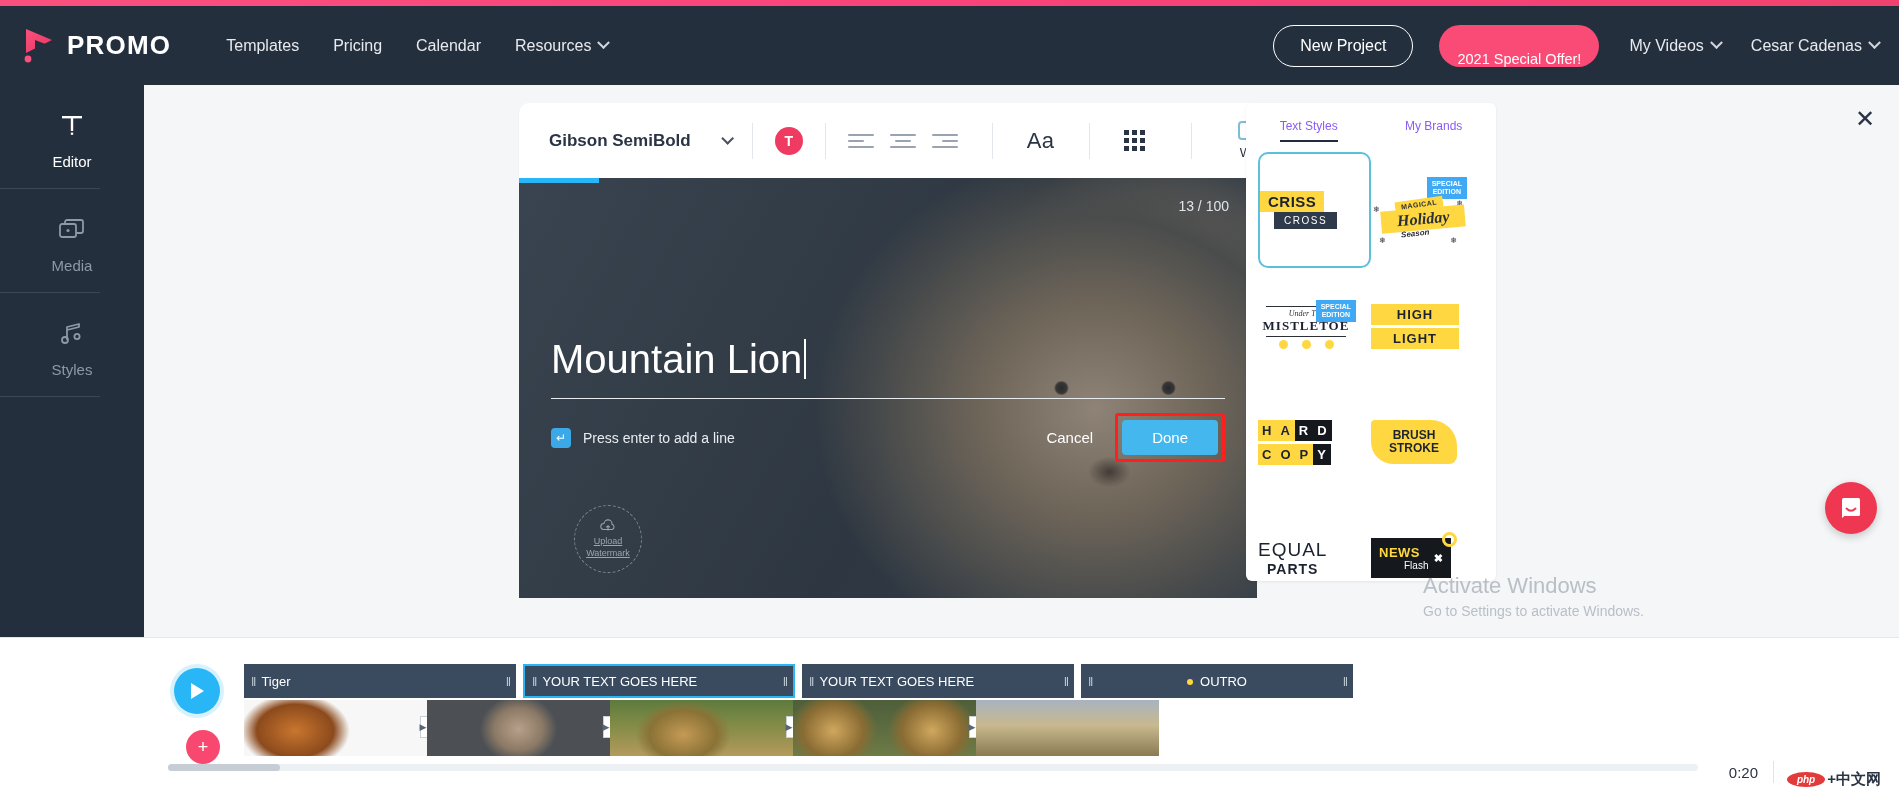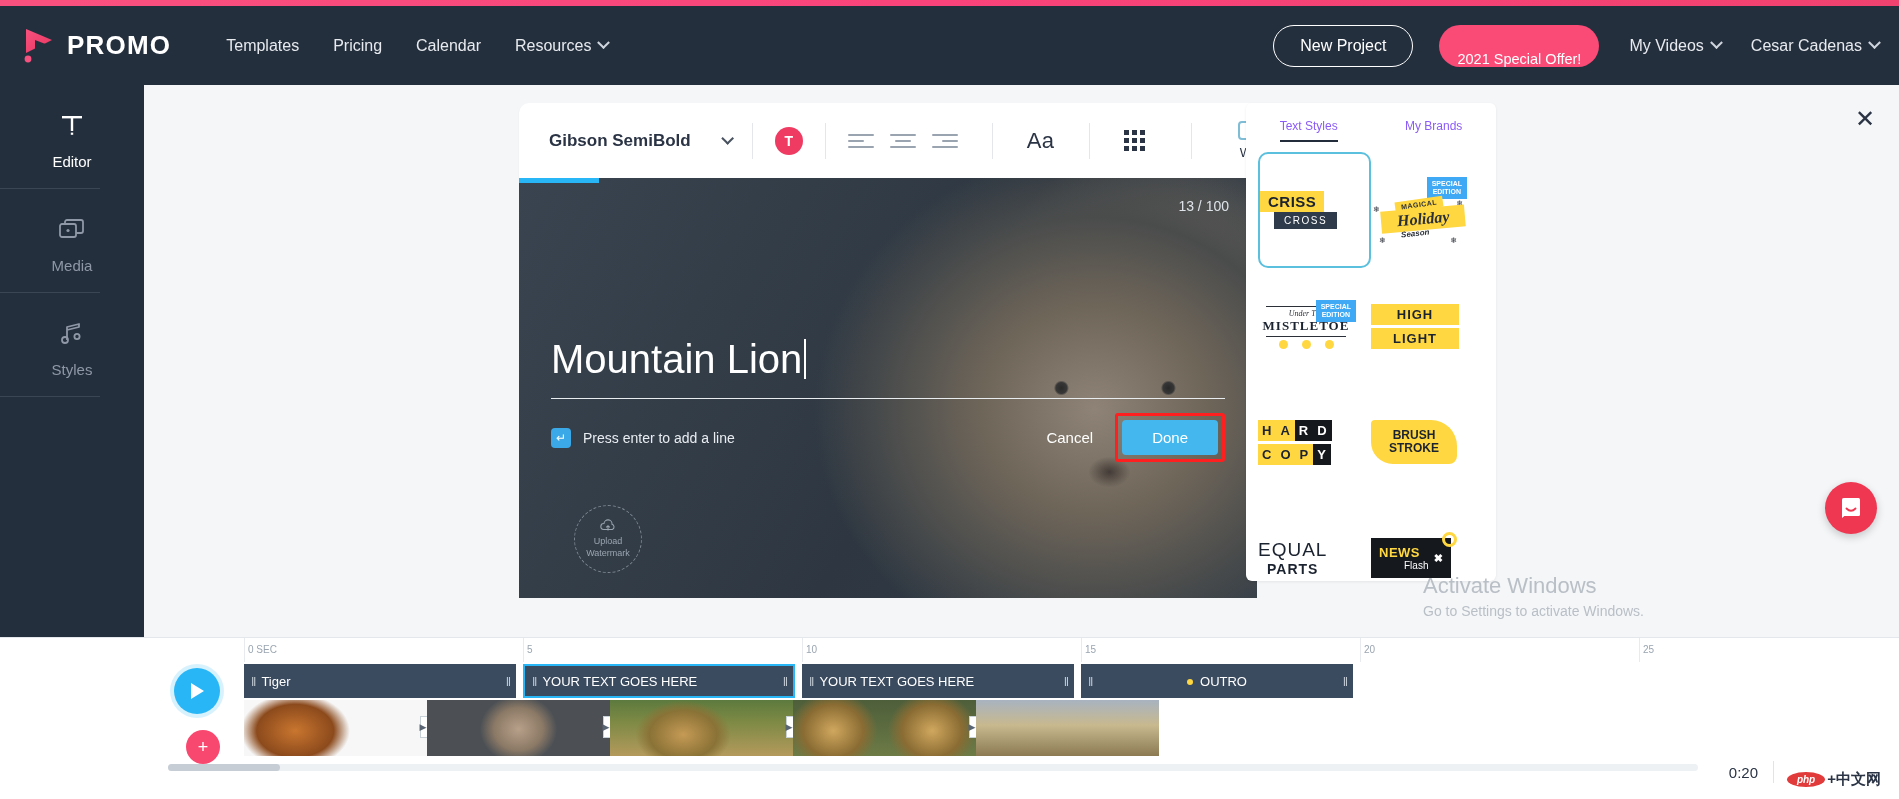--- a/index.html
+++ b/index.html
@@ -158,21 +158,21 @@
   }
   .btn-done {
     background:#44b7ee; color:#fff; border:none; border-radius:4px;
     font-size:15px; padding:9px 30px; cursor:pointer;
   }
   .watermark-circle {
     position:absolute; left:55px; bottom:25px; width:68px; height:68px;
     border-radius:50%; border:1px dashed #7d8893; display:flex; flex-direction:column;
     align-items:center; justify-content:center; color:#9aa5b1; font-size:9px; z-index:6; cursor:pointer;
   }
-  .wm-text { line-height:1.25; text-align:center; margin-top:3px; }
+  .wm-text { line-height:1.25; text-align:center; margin-top:3px;text-decoration:underline; }
 
   
   .right-panel {
     position:absolute; left:1102px; top:18px; width:250px; height:478px;
     background:#fff; border-radius:6px; box-shadow:0 1px 3px rgba(0,0,0,.07);
   }
   .rp-tabs { display:flex; justify-content:space-around; padding-top:16px; }
   .rp-tab { font-size:12px; color:#8b5cf6; padding-bottom:7px; cursor:pointer; }
   .rp-tab.active { border-bottom:2px solid #222c3a; font-weight:500; }
   .rp-grid { display:grid; grid-template-columns:1fr 1fr; gap:0px; padding:10px 12px; }
@@ -608,34 +608,20 @@
 
   </div>
 
   <div class="winmark">
     <div class="t1">Activate Windows</div>
     <div class="t2">Go to Settings to activate Windows.</div>
   </div>
 
   <div class="timeline">
 
-    <div class="ruler">
-      <div class="tickline" style="left:0"></div>
-      <div class="tick" style="left:4px">0 SEC</div>
-      <div class="tickline" style="left:279px"></div>
-      <div class="tick" style="left:283px">5</div>
-      <div class="tickline" style="left:558px"></div>
-      <div class="tick" style="left:562px">10</div>
-      <div class="tickline" style="left:837px"></div>
-      <div class="tick" style="left:841px">15</div>
-      <div class="tickline" style="left:1116px"></div>
-      <div class="tick" style="left:1120px">20</div>
-      <div class="tickline" style="left:1395px"></div>
-      <div class="tick" style="left:1399px">25</div>
-    </div>
 
     <div class="clips">
       <div class="clip" style="left:0px; width:272px;">
         <span class="handle">‖</span>
         <span class="clip-label">Tiger</span>
         <span class="handle">‖</span>
       </div>
       <div class="clip selected" style="left:279px; width:272px;">
         <span class="handle">‖</span>
         <span class="clip-label">YOUR TEXT GOES HERE</span>

